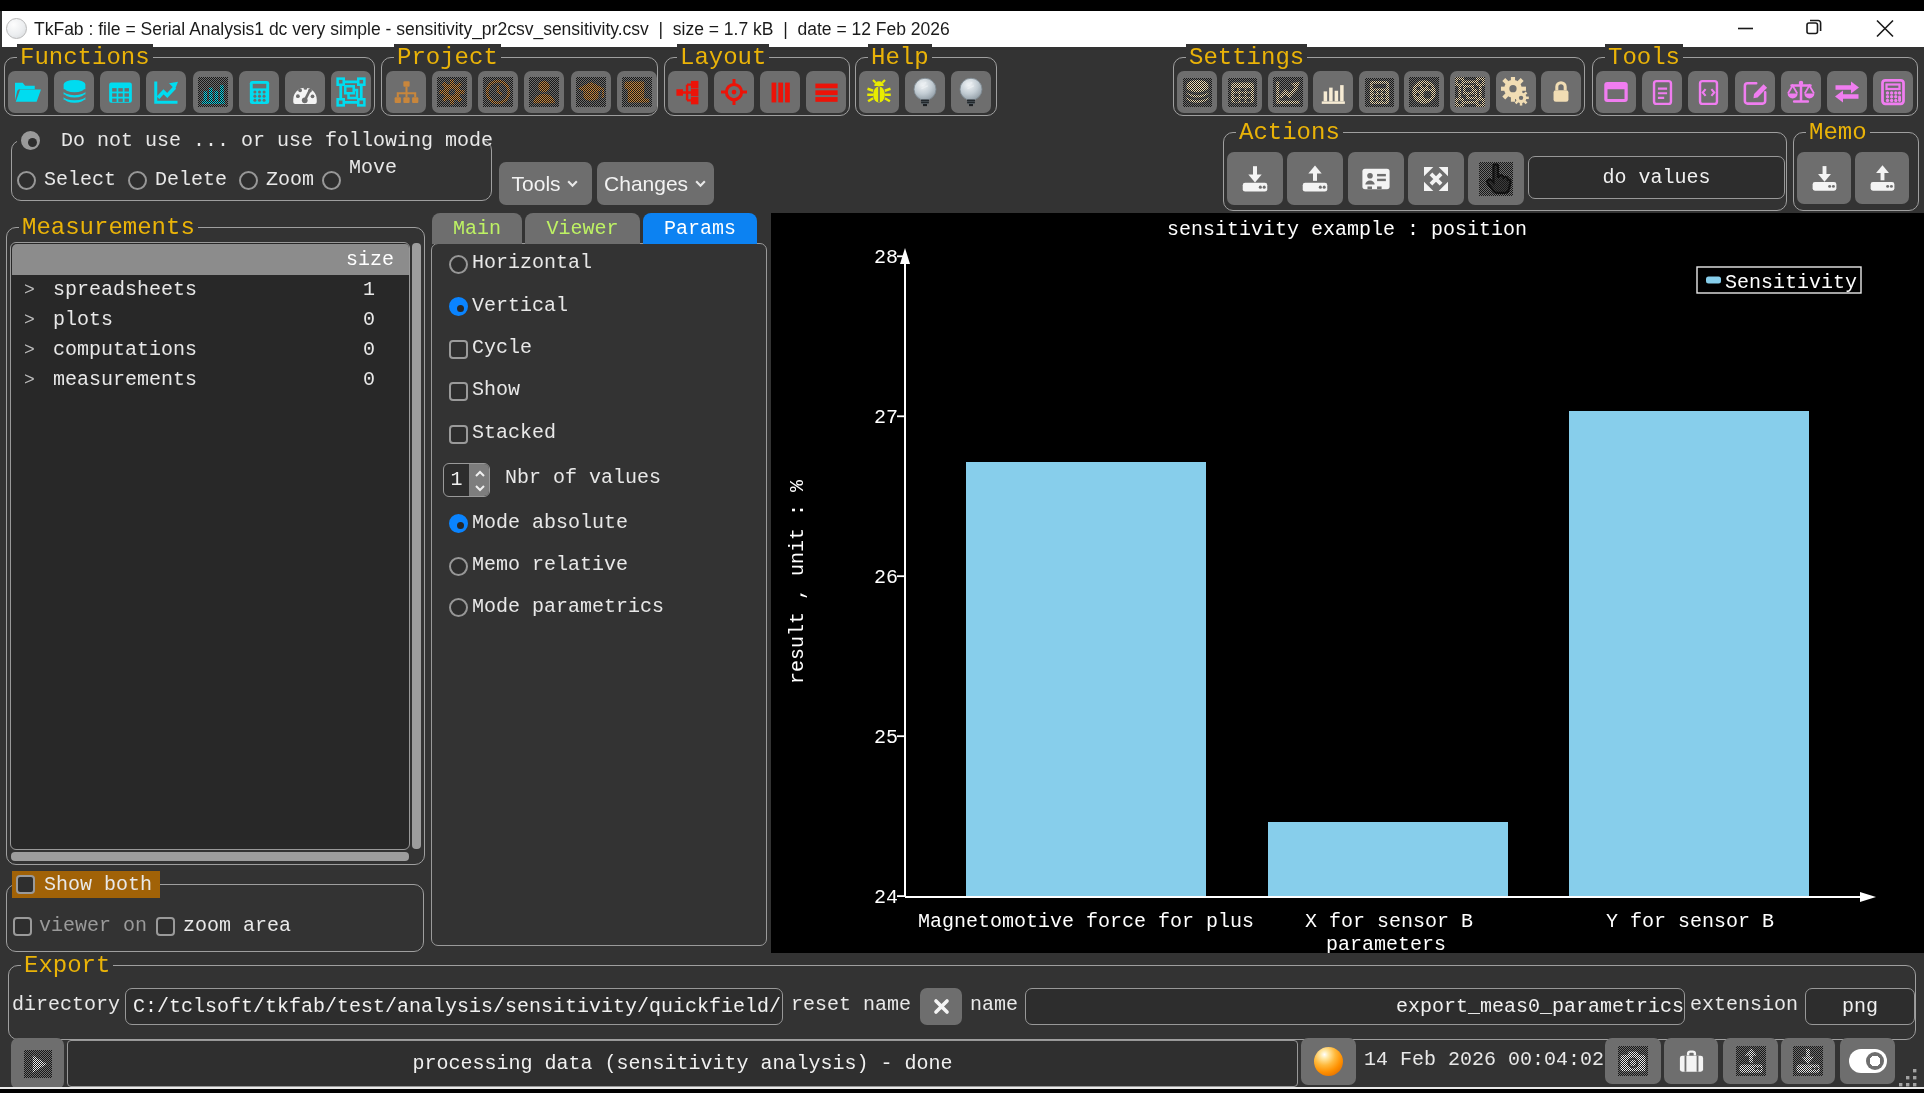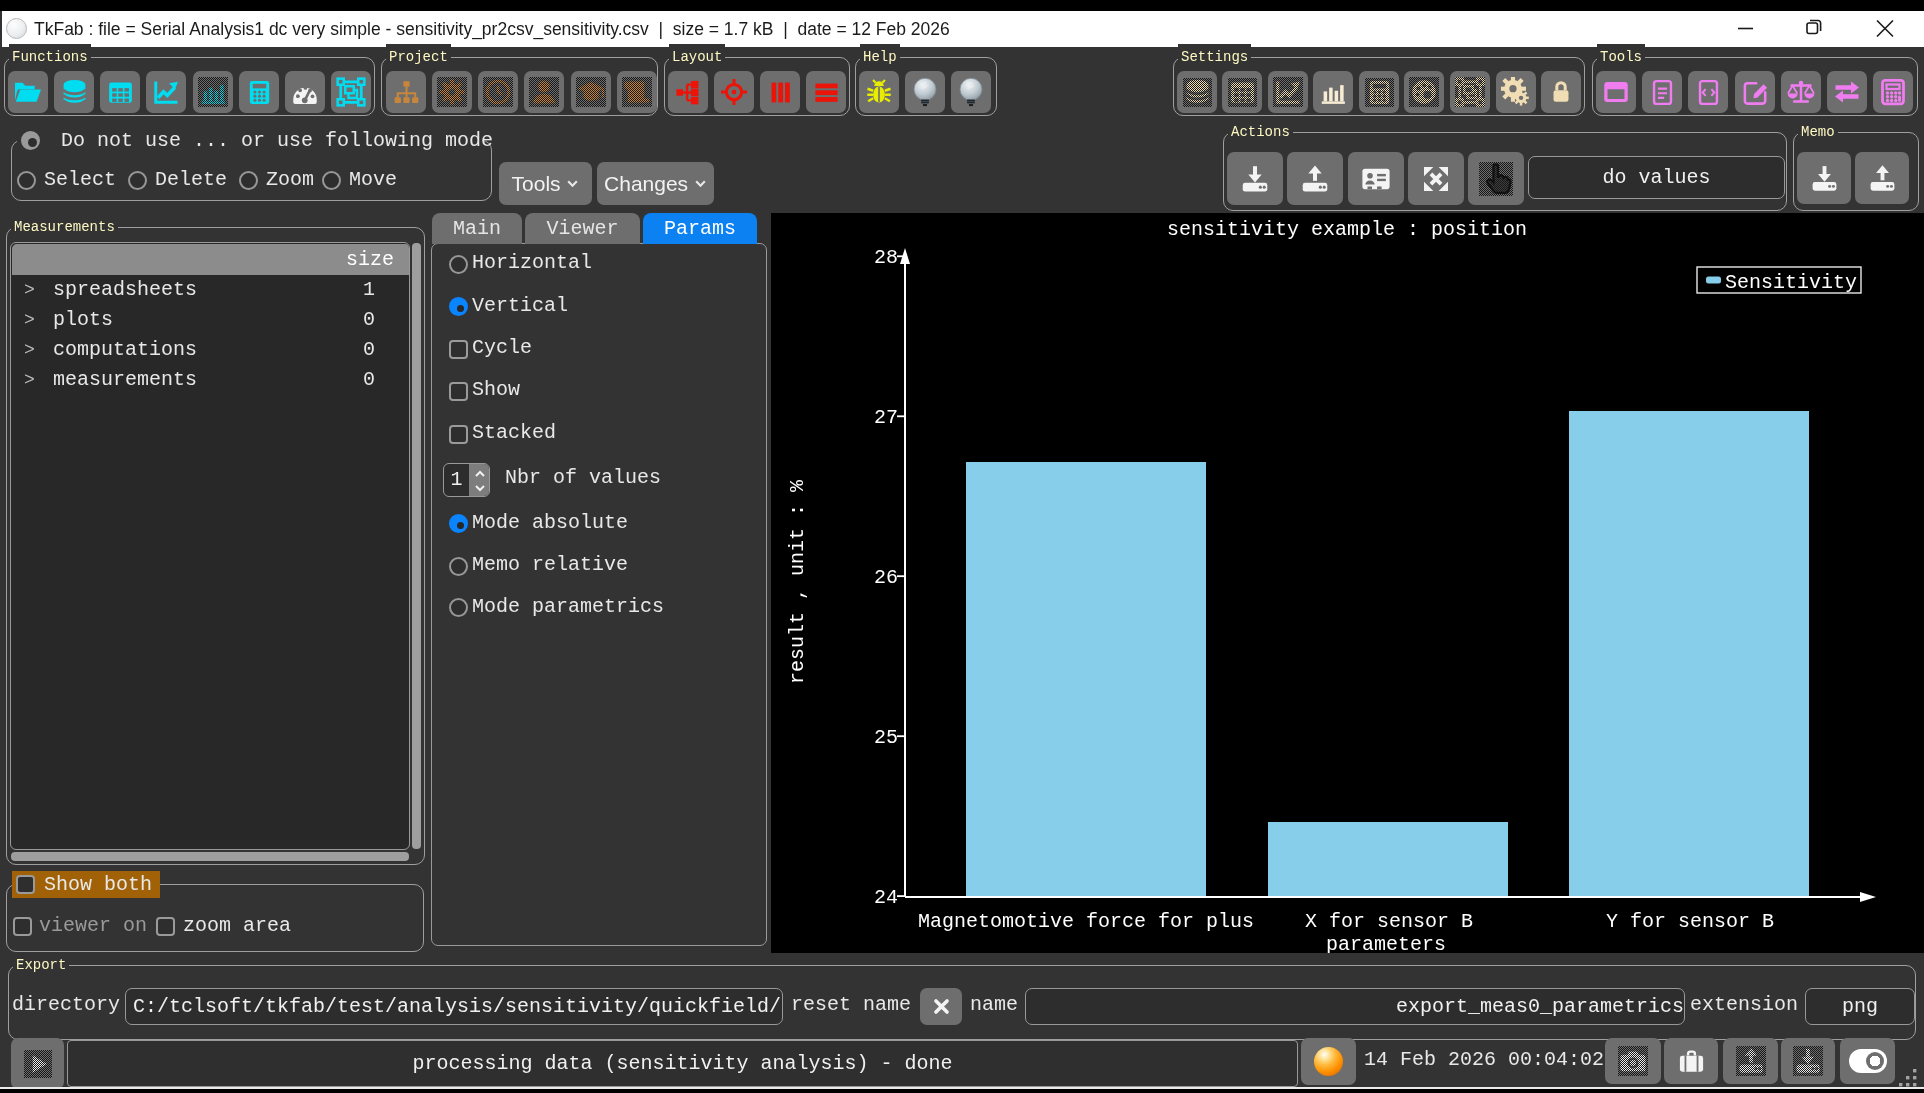--- a/index.html
+++ b/index.html
@@ -1,34 +1,34 @@
 <!DOCTYPE html>
 <html><head>
 <meta charset="utf-8">
 <style>
 *{margin:0;padding:0;box-sizing:border-box}
 html,body{width:1924px;height:1093px;overflow:hidden}
 body{background:#333333;font-family:"Liberation Mono",monospace;font-size:20px;color:#e8e8e8;position:relative}
 .abs{position:absolute}
 .gb{position:absolute;border:1px solid #9f9f9f;border-radius:10px}
-.gl{position:absolute;top:-14px;left:4px;background:#333333;padding:0 3px;color:#fef9c3;font-size:14px;line-height:27px;white-space:nowrap}
+.gl{position:absolute;top:-14px;left:12px;background:#333333;padding:0 3px;color:#eab308;font-size:24px;line-height:27px;white-space:nowrap}
 .btn{position:absolute;background:#6e6e6e;border-radius:7px;display:flex;align-items:center;justify-content:center}
 .tb{width:40px;height:42px;top:71px}
 .ic{position:relative;display:block}
 .dith{position:relative}
 .dith::after{content:"";position:absolute;inset:0;background:repeating-conic-gradient(#181818 0% 25%,rgba(0,0,0,0) 0% 50%);background-size:2px 2px}
 .ent{position:absolute;background:#2d2d2d;border:1px solid #989898;border-radius:7px;color:#f0f0f0;white-space:nowrap;overflow:hidden}
 .rad{position:absolute;width:19px;height:19px;border-radius:50%;border:2px solid #979797;background:#2e2e2e}
 .rad.selg{background:#9a9a9a;border-color:#9a9a9a}
 .rad.selg::after{content:"";position:absolute;left:5px;top:5px;width:9px;height:9px;border-radius:50%;background:#2e2e2e}
 .rad.selb{background:#0a84ff;border-color:#0a84ff}
 .rad.selb::after{content:"";position:absolute;left:5.5px;top:5.5px;width:7px;height:7px;border-radius:50%;background:#272727}
 .chk{position:absolute;width:19px;height:19px;border-radius:4px;border:2px solid #9a9a9a;background:#2e2e2e}
 .lab{position:absolute;white-space:nowrap;color:#e8e8e8}
-.tab{position:absolute;top:213px;height:31px;background:#6e6e6e;border-radius:8px 8px 0 0;text-align:center;line-height:31px;color:#e5e5e5}
+.tab{position:absolute;top:213px;height:31px;background:#6e6e6e;border-radius:8px 8px 0 0;text-align:center;line-height:31px;color:#bef264}
 svg{display:block}
 </style>
 </head>
 <body>
 <svg width="0" height="0" style="position:absolute">
 <defs>
 <radialGradient id="bulbg" cx="40%" cy="30%" r="75%">
         <stop offset="0%" stop-color="#f2f5f7"></stop>
         <stop offset="55%" stop-color="#c2ccd3"></stop>
         <stop offset="100%" stop-color="#8e9aa3"></stop>
@@ -562,21 +562,21 @@
   <span class="rad selg" style="left:4px;top:4px"></span>
     <span class="lab" style="left:44px;top:0;line-height:27px">Do not use ... or use following mode</span>
 </div>
 <span class="rad" style="left:17px;top:171px"></span>
 <span class="lab" style="left:44px;top:168px">Select</span>
 <span class="rad" style="left:128px;top:171px"></span>
 <span class="lab" style="left:155px;top:168px">Delete</span>
 <span class="rad" style="left:239px;top:171px"></span>
 <span class="lab" style="left:266px;top:168px">Zoom</span>
 <span class="rad" style="left:322px;top:171px"></span>
-<span class="lab" style="left:349px;top:168px">Move</span>
+<span class="lab" style="left:349px;top:156px">Move</span>
 <div class="btn" style="left:499px;top:162px;width:93px;height:43px;color:#f2f2f2;font-family:'Liberation Sans',sans-serif;font-size:21px">Tools&nbsp;<svg width="13" height="13" viewBox="0 0 12 12">
       <path fill="none" stroke="#e8e8e8" stroke-width="2" d="M2 4l4 4 4-4"></path>
     </svg></div>
 <div class="btn" style="left:597px;top:162px;width:117px;height:43px;color:#f2f2f2;font-family:'Liberation Sans',sans-serif;font-size:21px">Changes&nbsp;<svg width="13" height="13" viewBox="0 0 12 12">
       <path fill="none" stroke="#e8e8e8" stroke-width="2" d="M2 4l4 4 4-4"></path>
     </svg></div>
 <div class="gb" style="left:1223px;top:132px;width:564px;height:79px">
     <div class="gl">Actions</div>
   </div>
 <div class="btn" style="left:1227px;top:152px;width:56px;height:53px">

